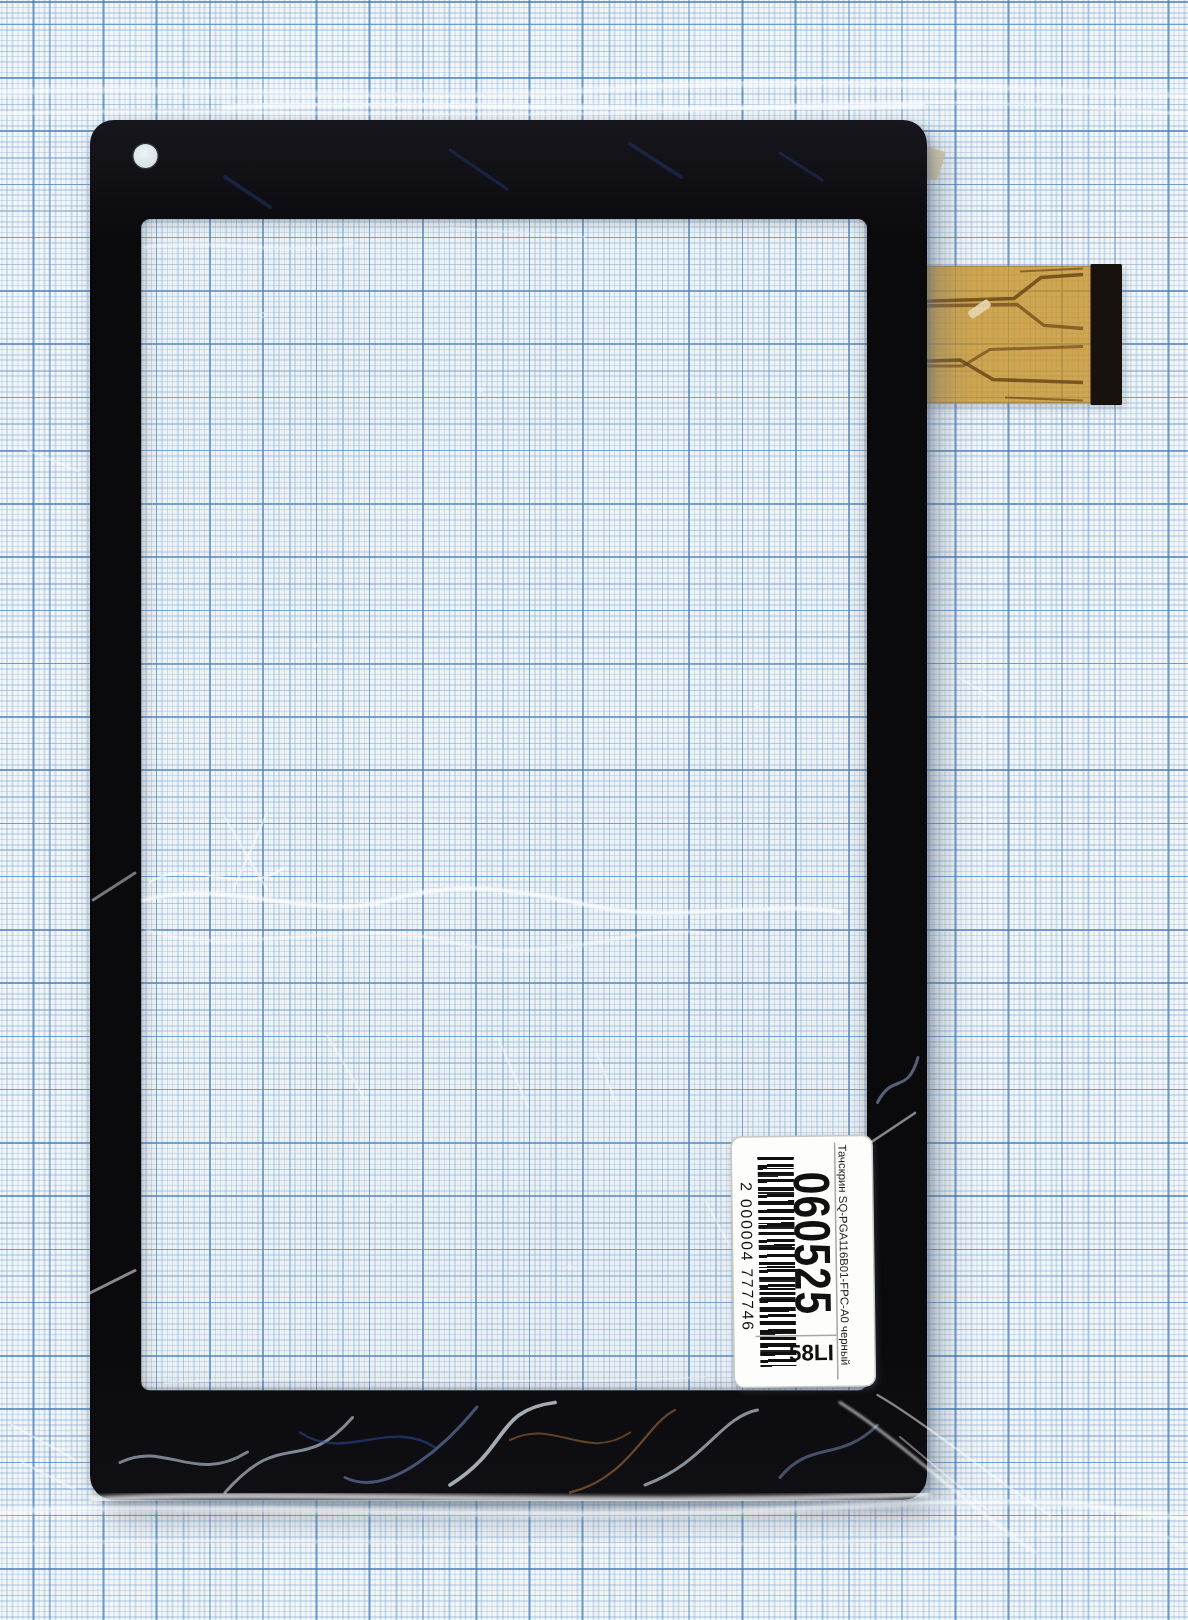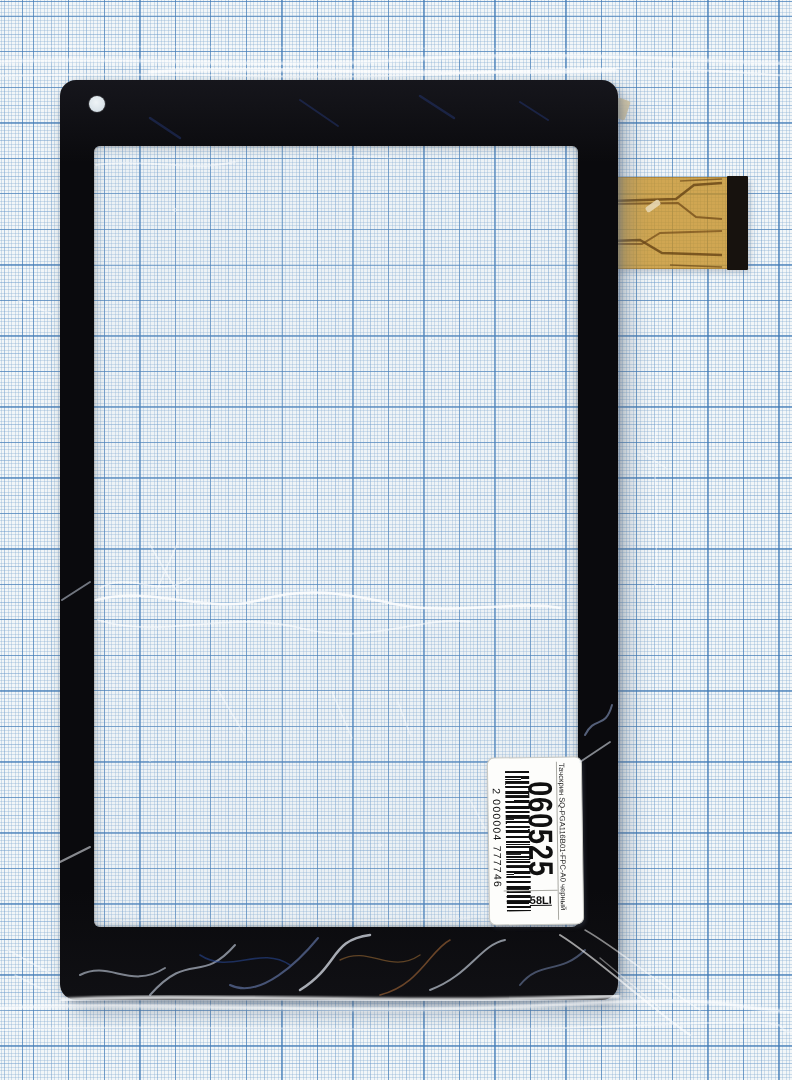--- a/index.html
+++ b/index.html
@@ -75,21 +75,21 @@
   #barcode-digits{left:-61px;top:74px;width:140px;height:11px;
     font-size:10.5px;letter-spacing:1.2px;text-align:center;
     transform:rotate(90deg);}
   #sku-number{left:-28px;top:56px;width:160px;height:30px;line-height:30px;
     font-size:34px;font-weight:bold;letter-spacing:1px;text-align:center;
     transform:rotate(90deg) scaleX(.8);}
   #part-name{left:-7px;top:74px;width:160px;height:10px;
     font-size:7.6px;color:#1d1d1d;text-align:center;
     transform:rotate(90deg);}
   #batch-code{position:absolute;left:36px;top:136px;width:30px;
-    font-size:11px;font-weight:bold;text-align:center;text-decoration:underline;}
+    font-size:15px;font-weight:bold;text-align:center;}
   .label-rule{position:absolute;background:#a8a8a2;}
   #rule-v{left:68px;top:4px;width:1px;height:158px;}
   #rule-h{left:14px;top:132px;width:54px;height:1px;}
 
   
   #overlay{position:absolute;inset:0;pointer-events:none;}
 </style>
 </head>
 <body>
 

